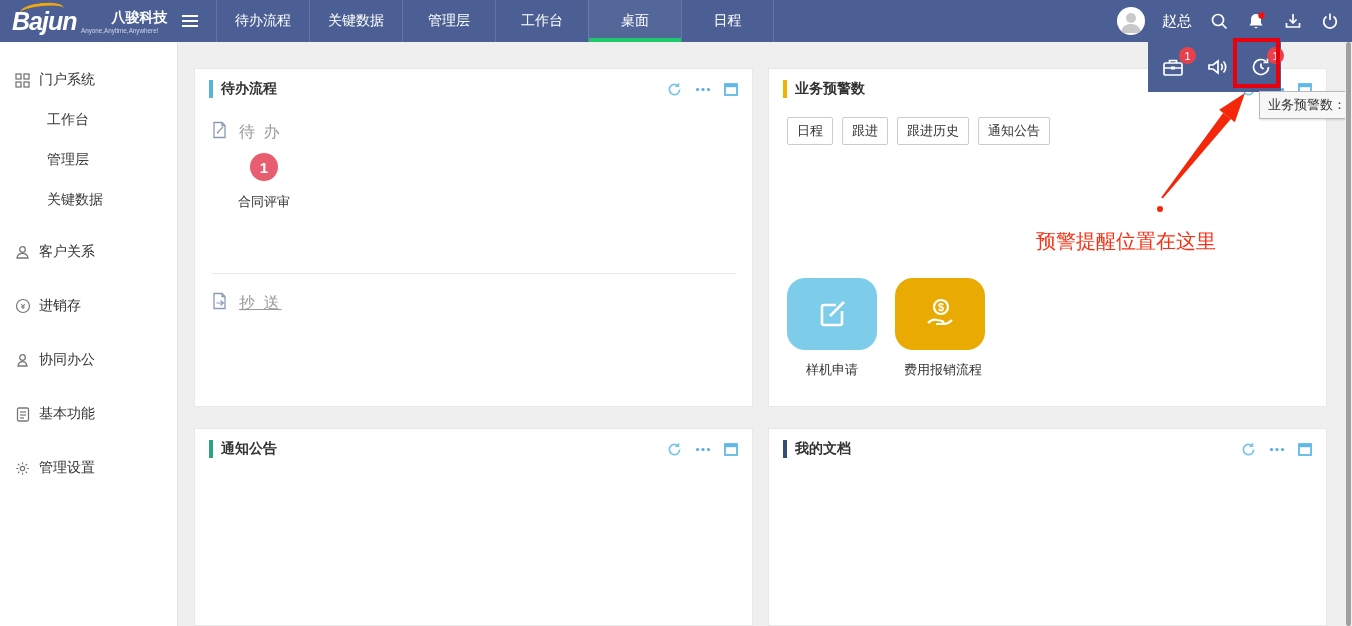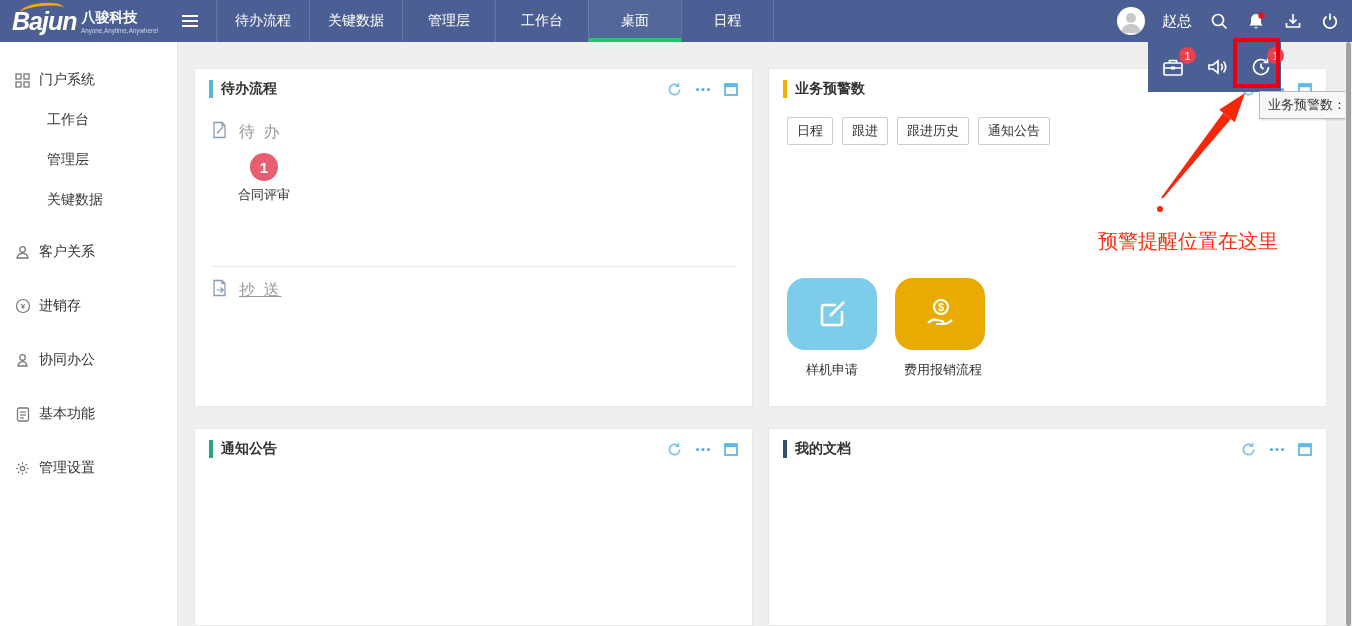--- a/index.html
+++ b/index.html
@@ -5,21 +5,21 @@
   * { margin:0; padding:0; box-sizing:border-box; }
   html,body { width:1352px; height:626px; overflow:hidden; }
   body { font-family:"Liberation Sans","DejaVu Sans",sans-serif; background:#efefef; position:relative; }
 
   
   .navbar { height:42px; background:#4b5f94; display:flex; align-items:stretch; position:relative; z-index:20; }
   .logo-box { width:178px; flex:0 0 178px; display:flex; align-items:center; padding-left:12px; }
   .brand { color:#fff; font-size:25px; font-weight:bold; font-style:italic; letter-spacing:-1px; position:relative; }
   .brand::before { content:""; position:absolute; left:8px; top:-4px; width:44px; height:12px;
     border-top:3px solid #f2a70d; border-radius:50%; transform:rotate(-6deg); }
-  .brand-col { margin-left:5px; display:flex; flex-direction:column; }
+  .brand-col { margin-left:5px; display:flex; flex-direction:column;align-items:flex-end; }
   .brand-cn { color:#fff; font-size:14px; font-weight:bold; }
   .tagline { color:#cfd7ea; font-size:7px; transform:scale(.9); transform-origin:left; }
   .hamburger { width:30px; display:flex; flex-direction:column; justify-content:center; gap:3px; cursor:pointer; margin:0 4px; }
   .hamburger span { display:block; width:16px; height:2px; background:#fff; }
   .nav-tabs { display:flex; }
   .nav-tab { width:93px; display:flex; align-items:center; justify-content:center; color:#fff; font-size:14px;
     border-left:1px solid rgba(255,255,255,.14); cursor:pointer; position:relative; }
   .nav-tab:last-child { border-right:1px solid rgba(255,255,255,.14); }
   .nav-tab.active { background:rgba(255,255,255,.05); }
   .nav-tab.active::after { content:""; position:absolute; left:0; right:0; bottom:0; height:4px; background:#1ec86d; }
@@ -50,23 +50,23 @@
   .head-icons { margin-left:auto; display:flex; align-items:center; gap:13px; }
   .hicon { cursor:pointer; display:flex; align-items:center; }
   .acc-todo { background:#54b6d8; } .acc-fav { background:#f0b000; }
   .acc-notice { background:#2aa57e; } .acc-docs { background:#31506f; }
 
   .card-body { padding:0 16px; }
   .sec-row { margin-top:12px; display:flex; align-items:center; gap:10px; color:#999; font-size:16px; letter-spacing:2px; }
   .badge-wrap { margin-left:24px; margin-top:10px; width:58px; text-align:center; cursor:pointer; }
   .num-badge { width:28px; height:28px; border-radius:50%; background:#e85d6f; color:#fff; font-size:15px; font-weight:bold;
     display:flex; align-items:center; justify-content:center; margin:0 auto; }
-  .badge-label { margin-top:5px; font-size:13px; color:#333;text-align:center; }
+  .badge-label { margin-top:12px; font-size:13px; color:#333;text-align:center; }
   .divider { border-top:1px solid #ebebeb; margin-top:62px; }
-  .sec-row.cc { margin-top:12px;text-decoration:underline; }
+  .sec-row.cc { margin-top:18px;text-decoration:underline; }
   .empty-text { margin-top:34px; text-align:center; font-size:13px; color:#666; }
 
   .quick-row { margin-top:8px; padding:0 18px; display:flex; gap:9px; }
   .quick-btn { border:1px solid #ccc; background:#fff; padding:4px 9px; font-size:13px; color:#333; cursor:pointer; border-radius:2px; }
   .tiles-row { margin-top:133px; padding:0 18px; display:flex; gap:18px; }
   .tile-wrap { width:90px; text-align:center; cursor:pointer; }
   .tile-wrap.wide { width:96px; }
   .tile { width:90px; height:72px; border-radius:18px; display:flex; align-items:center; justify-content:center; }
   .tile.blue { background:#7dcdea; } .tile.yellow { background:#e9aa01; }
   .tile-label { margin-top:11px; font-size:13px; color:#333; white-space:nowrap; }
@@ -74,21 +74,21 @@
   
   .notif-panel { position:absolute; left:1148px; top:42px; width:133px; height:50px; background:#4b5f94; z-index:50;
     display:flex; align-items:center; padding-left:13px; gap:20px; }
   .panel-ico { position:relative; width:24px; height:24px; display:flex; align-items:center; justify-content:center; cursor:pointer; }
   .mini-badge { position:absolute; top:-8px; right:-11px; min-width:17px; height:17px; border-radius:9px; background:#e8414d;
     color:#fff; font-size:11px; display:flex; align-items:center; justify-content:center; padding:0 4px; }
   .hl-rect { position:absolute; left:1233px; top:38px; width:47px; height:50px; border:4px solid #e8000d; z-index:60; pointer-events:none; }
   .tip { position:absolute; left:1259px; top:91px; background:#f7f7f7; border:1px solid #b9b9b9; box-shadow:1px 1px 2px rgba(0,0,0,.15);
     font-size:13px; color:#333; padding:4px 8px; white-space:nowrap; z-index:65; }
   .annot-arrow { position:absolute; left:1140px; top:85px; z-index:70; pointer-events:none; }
-  .annot-text { position:absolute; left:1098px; top:228px; font-size:20px; color:#fb2e12; z-index:70; white-space:nowrap; }
+  .annot-text { position:absolute; left:1036px; top:228px; font-size:20px; color:#fb2e12; z-index:70; white-space:nowrap; }
   .vscroll { position:absolute; right:0; top:42px; width:7px; height:584px; background:#f1f1f1; z-index:80; }
   .vscroll .thumb { position:absolute; top:0; right:1px; width:5px; height:100%; background:#a0a0a0; border-radius:3px; }
 </style>
 </head>
 <body>
 
 <div class="navbar">
   <div class="logo-box">
     <span class="brand">Bajun</span>
     <span class="brand-col">

